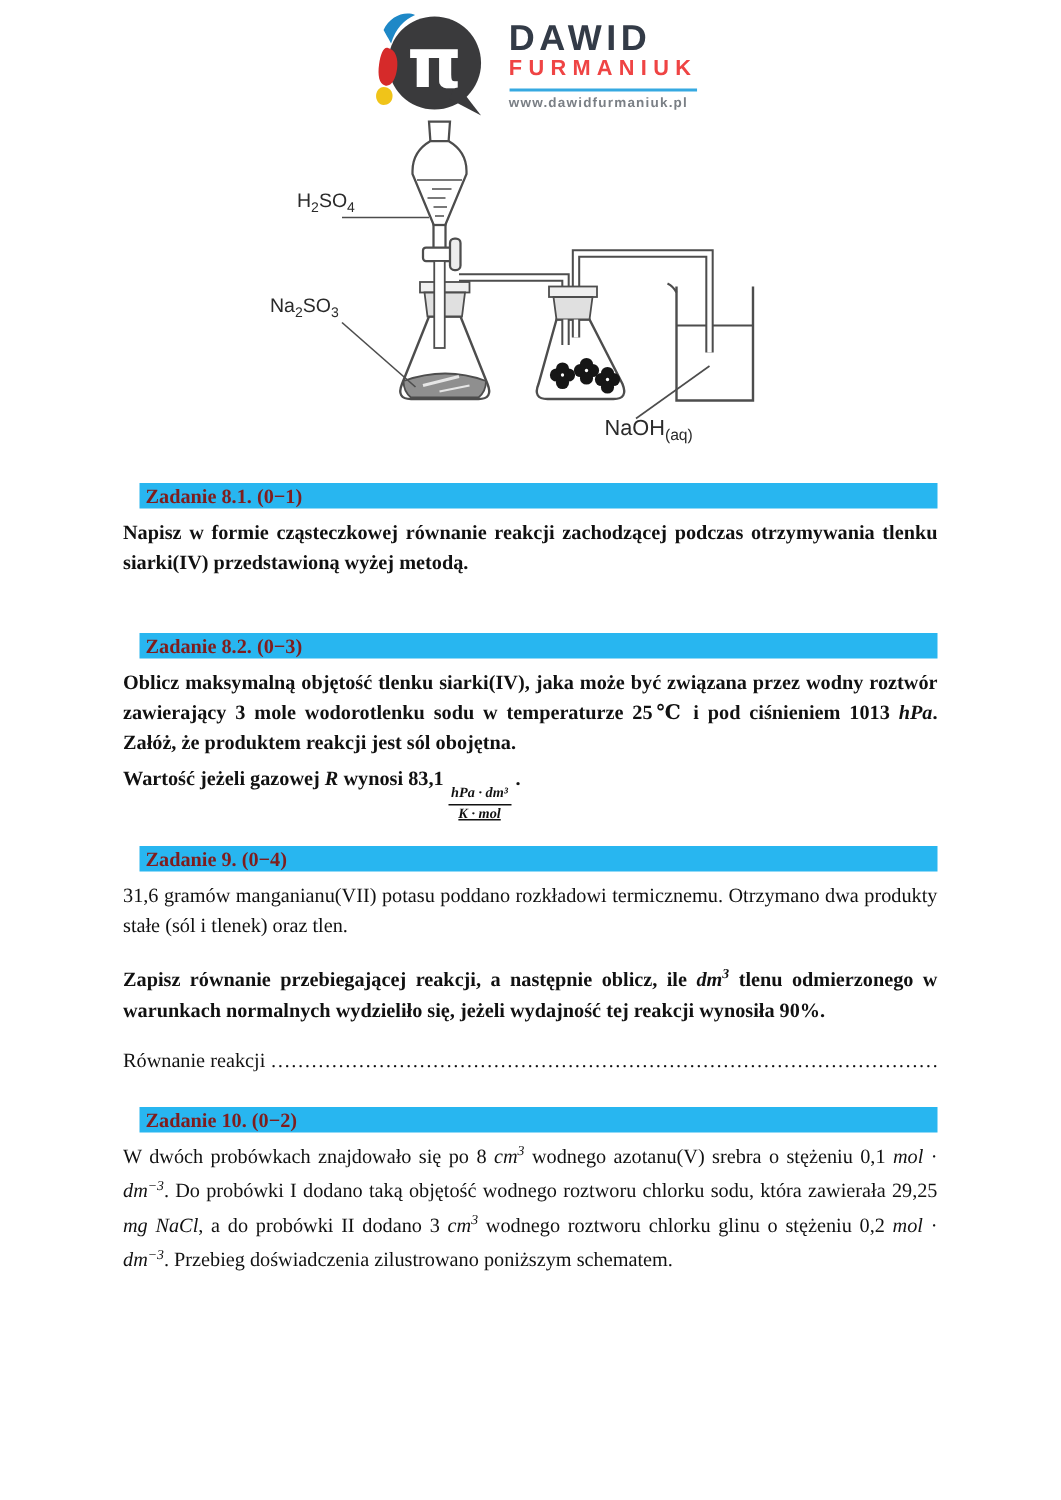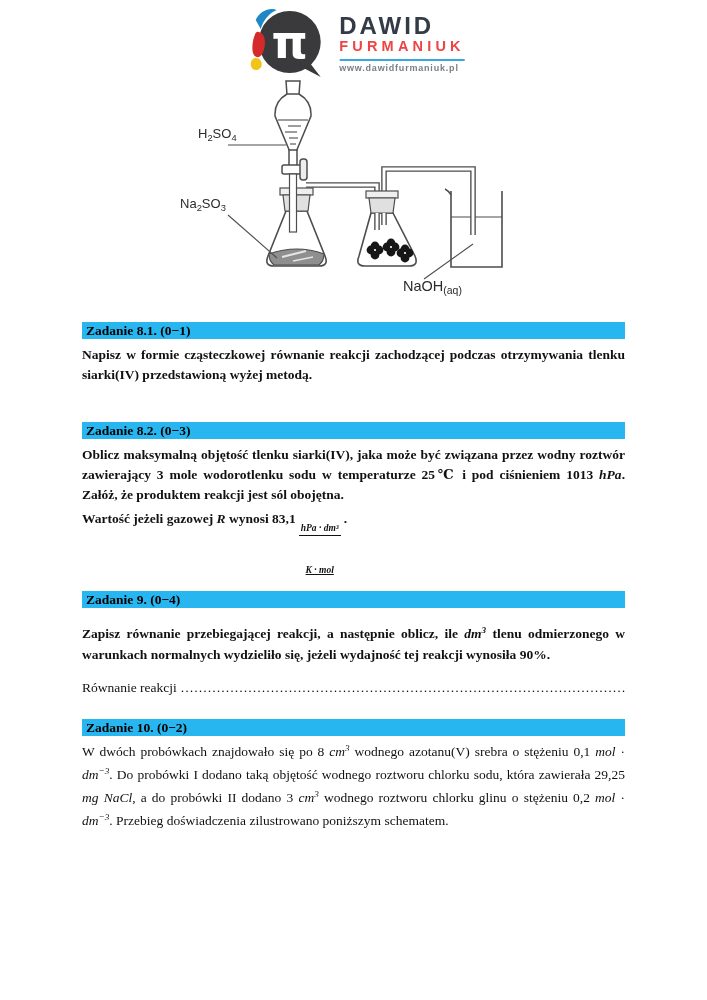--- a/index.html
+++ b/index.html
@@ -25,35 +25,35 @@
   
   .diagram{position:absolute;left:172px;top:78px;width:345px;height:232px;}
   .diagram svg{position:absolute;left:0;top:0;}
   .dlabel{position:absolute;font-family:"Liberation Sans","DejaVu Sans",sans-serif;
           font-size:13px;color:#2b2b2b;white-space:nowrap;}
   .dlabel .sub{font-size:.72em;position:relative;top:.28em;}
   .dlabel.big{font-size:14.5px;}
 
   
   .content{position:absolute;left:82px;top:322px;width:543px;}
-  .bar{background:#28b6f0;color:#000000;
+  .bar{background:#28b6f0;color:#7f1d1d;
        font-weight:bold;font-size:13.5px;line-height:17px;height:17px;
-       padding-left:4px;}
+       padding-left:4px;margin-left:11px;}
   .para{margin:0;font-size:13.5px;line-height:20px;text-align:justify;}
   .para.lh21{line-height:21px;}
   .para.nowrap{white-space:nowrap;overflow:hidden;text-align:left;}
   .b{font-weight:bold}
   .i{font-style:italic}
   .bi{font-weight:bold;font-style:italic}
   .sup{font-size:.68em;position:relative;top:-.5em;letter-spacing:0;}
   .sub{font-size:.72em;position:relative;top:.28em;}
   .small{font-size:.75em;text-align:center;}
   .frac{display:inline-flex;flex-direction:column;text-align:center;
         vertical-align:-8px;line-height:1.2;margin:0 3px;
-        font-size:9.5px;font-weight:bold;font-style:italic;gap:28px;}
+        font-size:9.5px;font-weight:bold;font-style:italic;}
   .fnum{border-bottom:1.2px solid #111;padding:0 2px 1px 2px;}
   .fden{padding-top:1px;text-decoration:underline;}
 </style>
 </head>
 <body>
 
 <div class="page">
 
   <header class="logo">
     <svg width="84" height="74" viewBox="0 0 84 74">
@@ -167,20 +167,21 @@
     <p class="para" style="margin-top:6px"><span class="b">Napisz w formie cząsteczkowej równanie reakcji zachodzącej podczas otrzymywania tlenku siarki(IV) przedstawioną wyżej metodą.</span></p>
 
     <div class="bar" style="margin-top:37px">Zadanie 8.2. (0−3)</div>
     <p class="para" style="margin-top:6px"><span class="b">Oblicz maksymalną objętość tlenku siarki(IV), jaka może być związana przez wodny roztwór zawierający 3 mole wodorotlenku sodu w temperaturze 25℃ i pod ciśnieniem 1013 </span><span class="bi">hPa</span><span class="b">. Załóż, że produktem reakcji jest sól obojętna.</span></p>
     <p class="para" style="margin-top:4px;text-align:left"><span class="b">Wartość jeżeli gazowej </span><span class="bi">R</span><span class="b"> wynosi </span><span class="b">83,1</span><span class="frac">
           <span class="fnum">hPa · dm³</span>
           <span class="fden">K · mol</span>
         </span><span class="b">.</span></p>
 
     <div class="bar" style="margin-top:14px">Zadanie 9. (0−4)</div>
+    <p class="para" style="margin-top:6px"><span>31,6 gramów manganianu(VII) potasu poddano rozkładowi termicznemu. Otrzymano dwa produkty stałe (sól i tlenek) oraz tlen.</span></p>
     <p class="para" style="margin-top:16px"><span class="b">Zapisz równanie przebiegającej reakcji, a następnie oblicz, ile </span><span class="bi">dm</span><span class="bi sup">3</span><span class="b"> tlenu odmierzonego w warunkach normalnych wydzieliło się, jeżeli wydajność tej reakcji wynosiła 90%.</span></p>
     <p class="para nowrap" style="margin-top:13px"><span>Równanie reakcji ………………………………………………………………………………………………</span></p>
 
     <div class="bar" style="margin-top:21px">Zadanie 10. (0−2)</div>
     <p class="para lh21" style="margin-top:5px"><span>W dwóch probówkach znajdowało się po 8 </span><span class="i">cm</span><span class="i sup">3</span><span> wodnego azotanu(V) srebra o stężeniu 0,1 </span><span class="i">mol</span><span> · </span><span class="i">dm</span><span class="i sup">−3</span><span>. Do probówki I dodano taką objętość wodnego roztworu chlorku sodu, która zawierała 29,25 </span><span class="i">mg NaCl</span><span>, a do probówki II dodano 3 </span><span class="i">cm</span><span class="i sup">3</span><span> wodnego roztworu chlorku glinu o stężeniu 0,2 </span><span class="i">mol</span><span> · </span><span class="i">dm</span><span class="i sup">−3</span><span>. Przebieg doświadczenia zilustrowano poniższym schematem.</span></p>
 
   </main>
 </div>
 
 </body></html>

